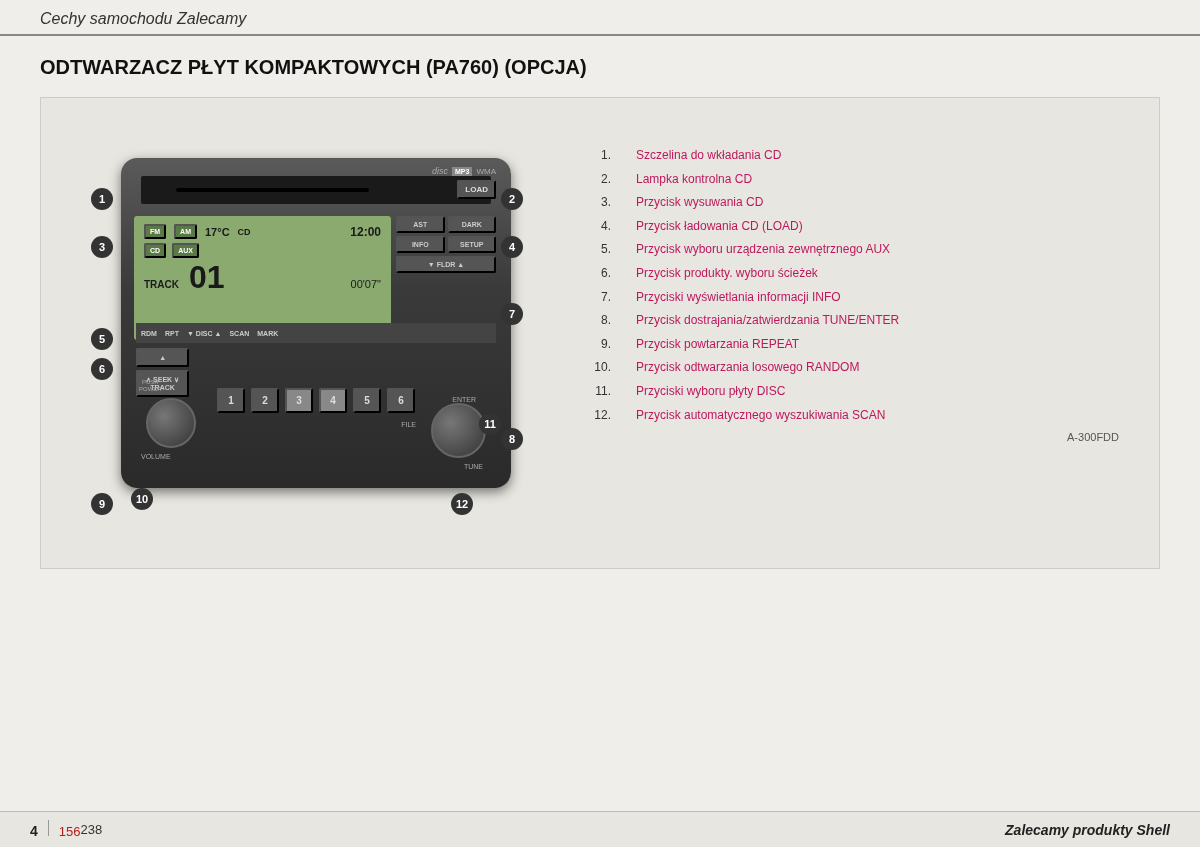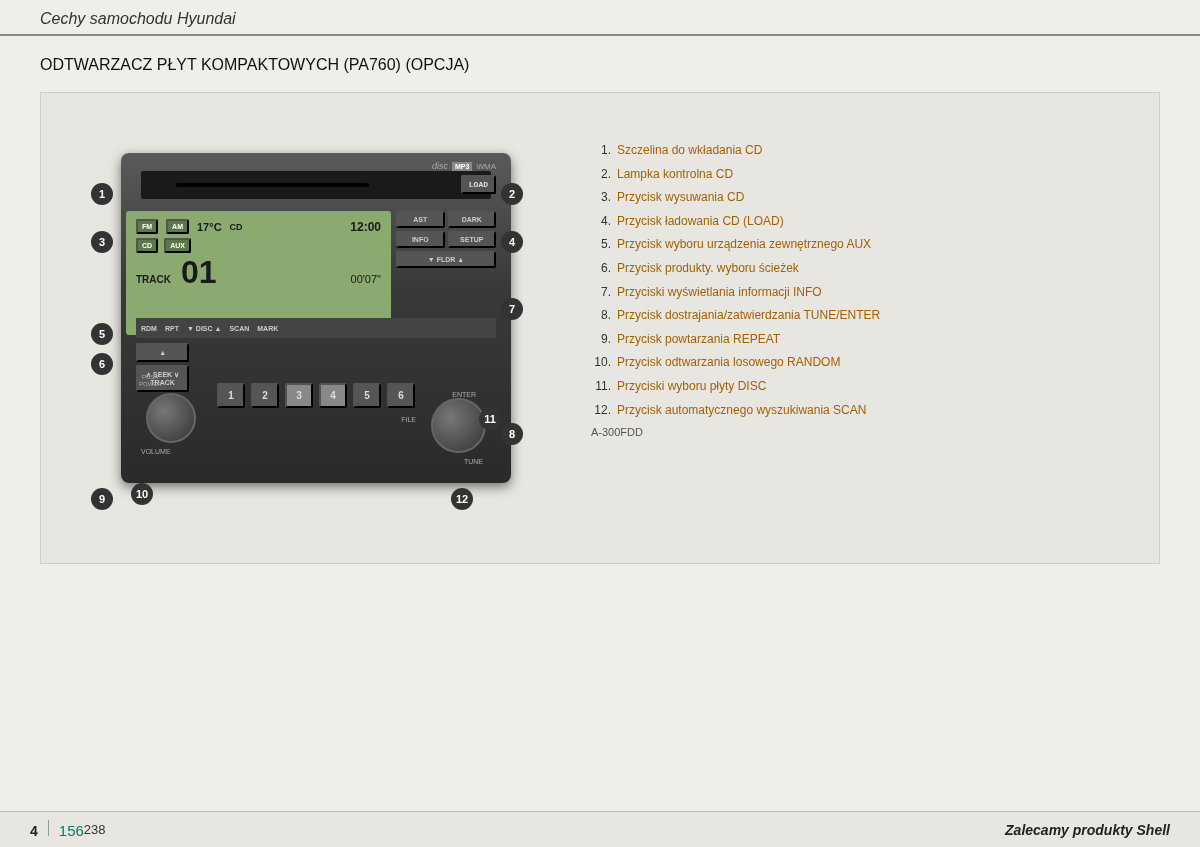--- a/index.html
+++ b/index.html
@@ -24,22 +24,22 @@
       font-weight: normal;
       color: #333;
     }
 
     
     .main-content {
       padding: 20px 40px 10px 40px;
     }
 
     .section-title {
-      font-size: 16px;
-      font-weight: normal;
+      font-size: 20px;
+      font-weight: bold;
       color: #111;
       margin-bottom: 18px;
     }
 
     
     .diagram-area {
       display: flex;
       flex-direction: row;
       gap: 30px;
       background: #e8e6e0;
@@ -71,21 +71,21 @@
     }
 
     
     .radio-body {
       position: absolute;
       top: 40px;
       left: 50px;
       width: 390px;
       height: 330px;
       background: linear-gradient(180deg, #5a5a5a 0%, #3a3a3a 40%, #2a2a2a 100%);
-      border-radius: 8px;
+      border-radius: 16px;
       box-shadow: 0 4px 12px rgba(0,0,0,0.5);
     }
 
     
     .cd-slot {
       position: absolute;
       top: 18px;
       left: 20px;
       right: 20px;
       height: 28px;
@@ -131,28 +131,27 @@
       font-weight: bold;
     }
     .load-btn {
       background: #555;
       color: #ddd;
       font-size: 8px;
       padding: 3px 6px;
       border-radius: 2px;
       font-weight: bold;
       cursor: pointer;
-      font-family: Liberation Mono, monospace;
     }
 
     
     .display-screen {
       position: absolute;
       top: 58px;
-      left: 5px;
+      left: 13px;
       right: 120px;
       height: 124px;
       background: #8aaa70;
       border-radius: 3px;
       padding: 8px 10px;
       overflow: hidden;
     }
     .display-top-row {
       display: flex;
       gap: 8px;
@@ -371,26 +370,27 @@
     }
     .ann-num {
       font-size: 12px;
       color: #333;
       min-width: 20px;
       text-align: right;
       flex-shrink: 0;
     }
     .ann-text {
       font-size: 12px;
-      color: #a16207;
+      color: #be185d;
+      margin-left: 19px;
     }
 
     
     .ref-code {
-      text-align: left;
+      text-align: right;
       margin-top: 8px;
       font-size: 11px;
       color: #555;
       padding-right: 20px;
     }
 
     
     .page-footer {
       position: absolute;
       bottom: 0;
@@ -413,41 +413,41 @@
       font-size: 14px;
       color: #222;
     }
     .footer-divider {
       width: 1px;
       height: 16px;
       background: #999;
       margin: 0 4px;
     }
     .footer-page {
-      font-size: 15px;
-      color: #0f766e;
+      font-size: 13px;
+      color: #b91c1c;
     }
     .footer-center {
       flex: 1;
       text-align: left;
       font-size: 13px;
       color: #333;
     }
     .footer-right {
       font-style: italic;
       font-weight: bold;
       font-size: 14px;
       color: #222;
     }
   </style>
 </head>
 <body>
 
 <div class="page-header">
-  <h1>Cechy samochodu Hyundai</h1>
+  <h1>Cechy samochodu Zalecamy</h1>
 </div>
 
 <div class="main-content">
   <div class="section-title">ODTWARZACZ PŁYT KOMPAKTOWYCH (PA760) (OPCJA)</div>
 
   <div class="diagram-area">
 
     <div class="radio-container">
 
       <div class="radio-body">

